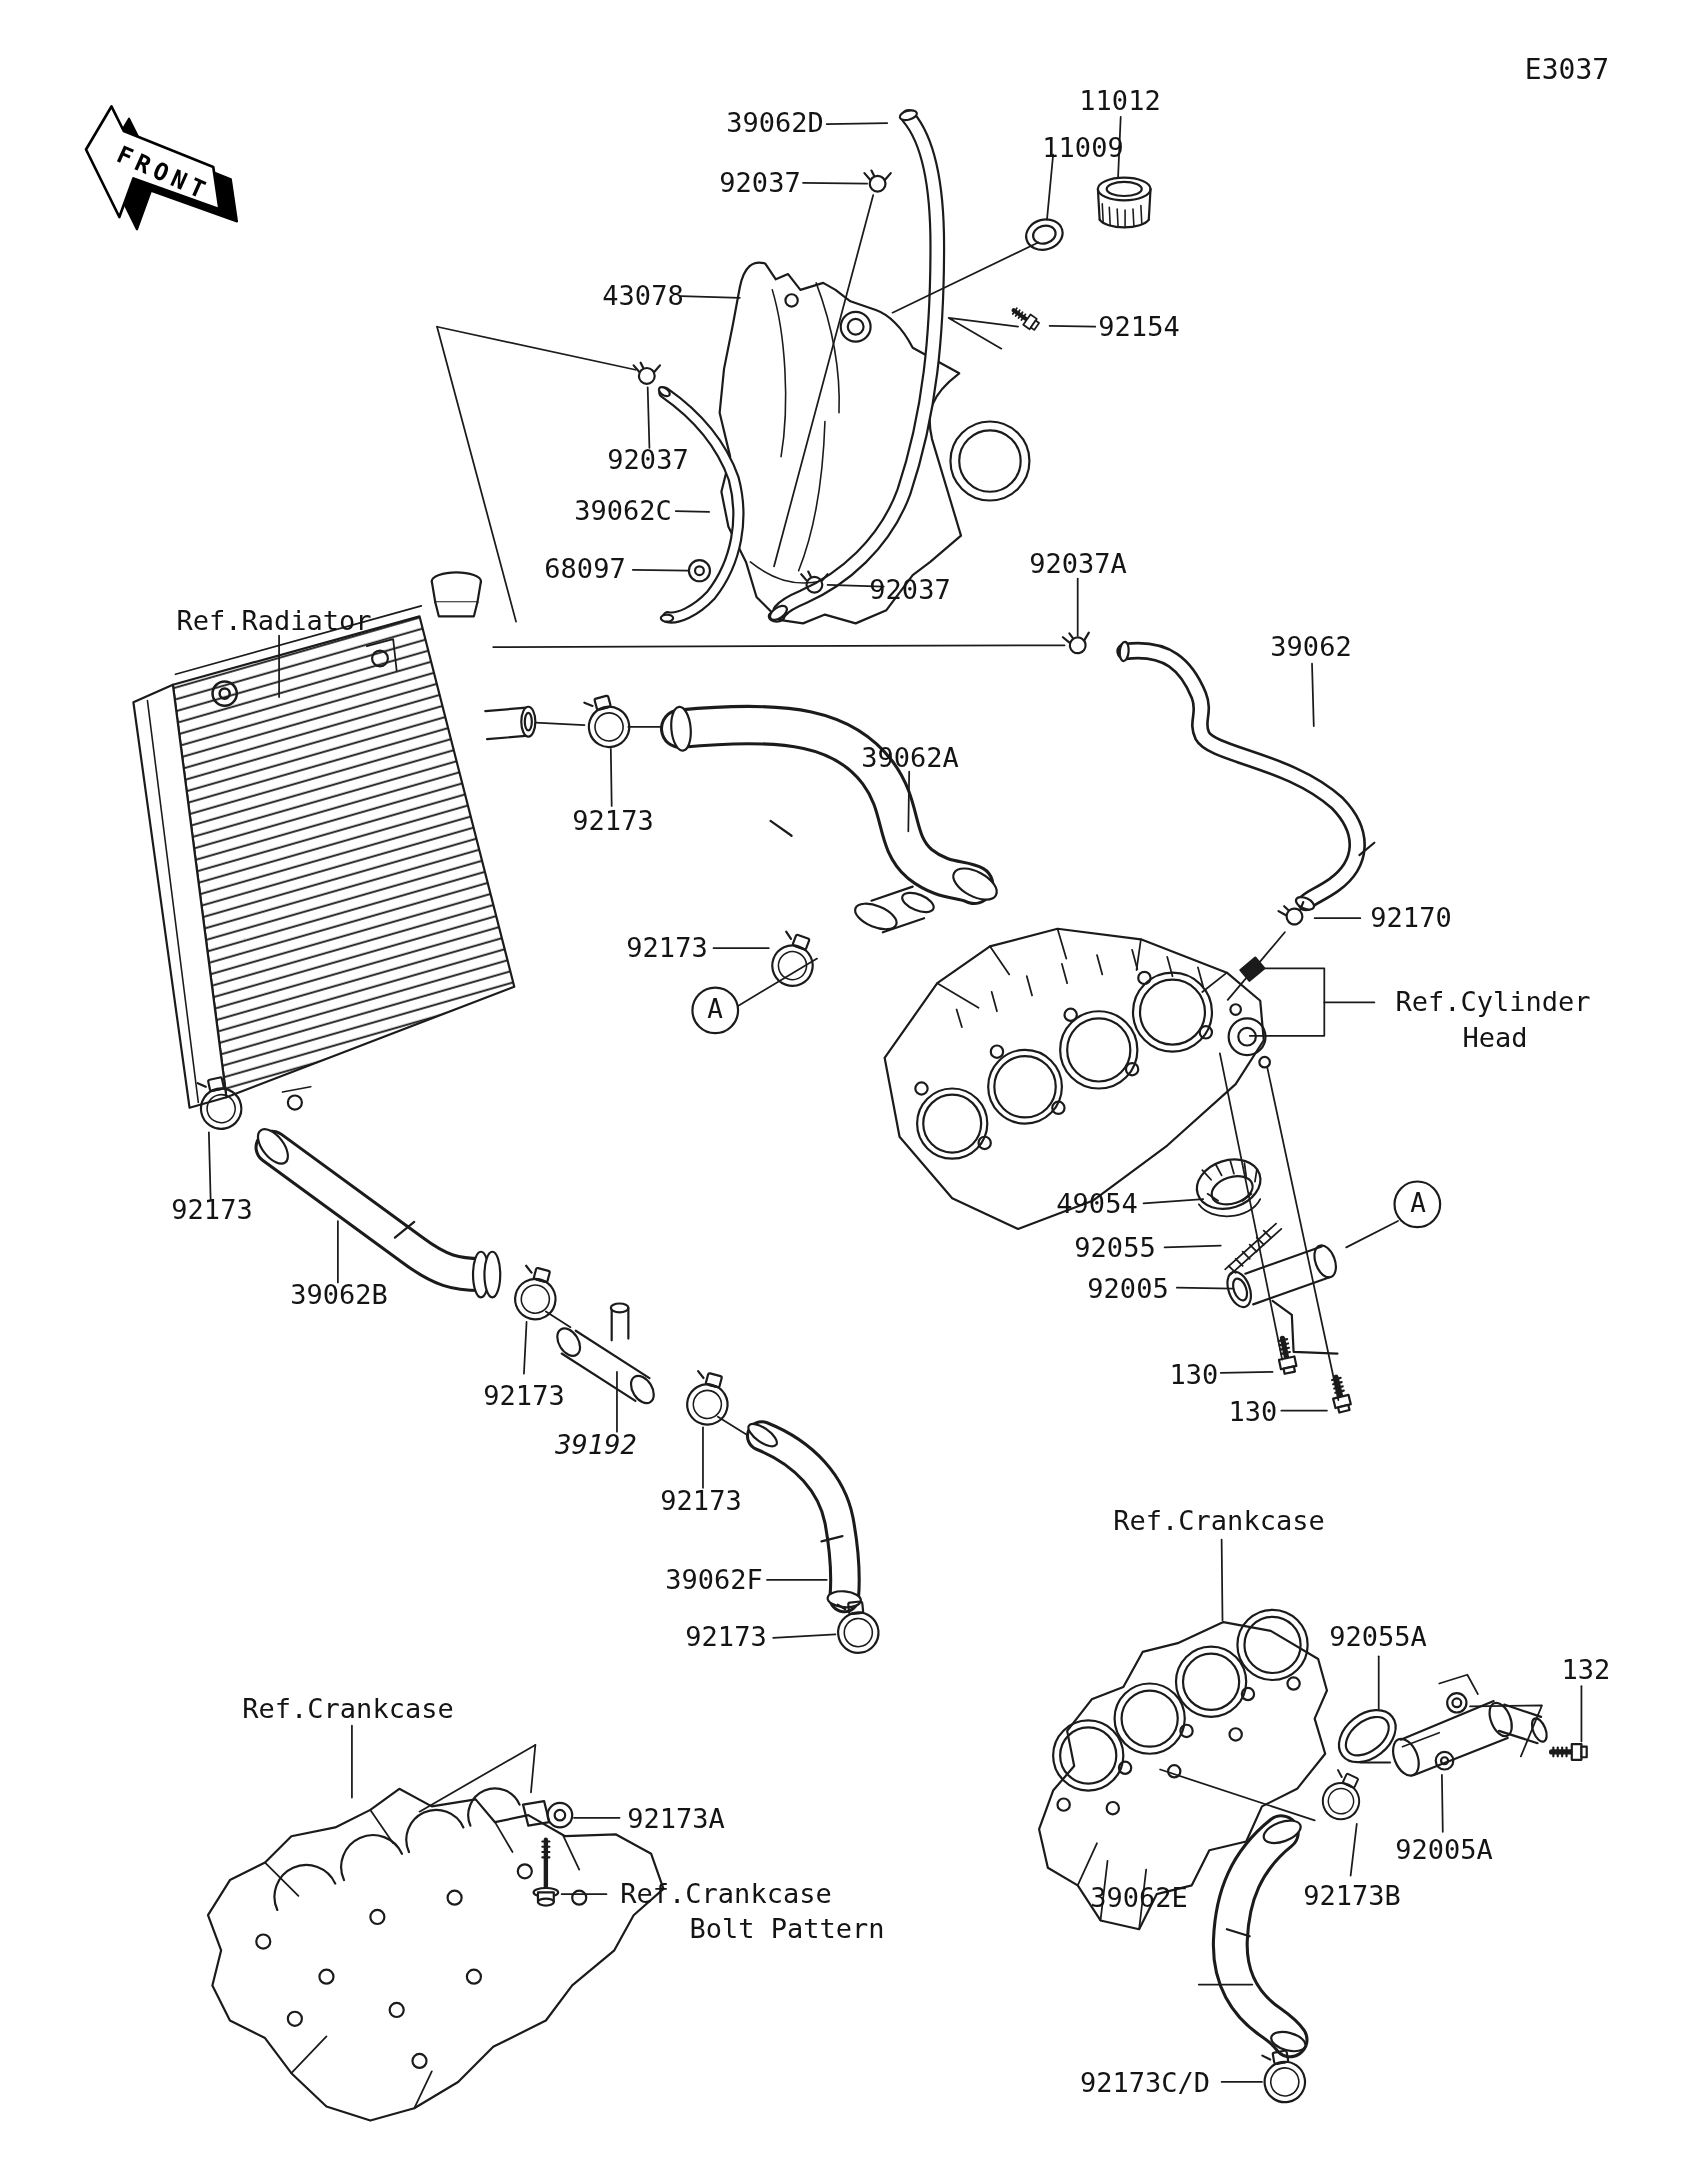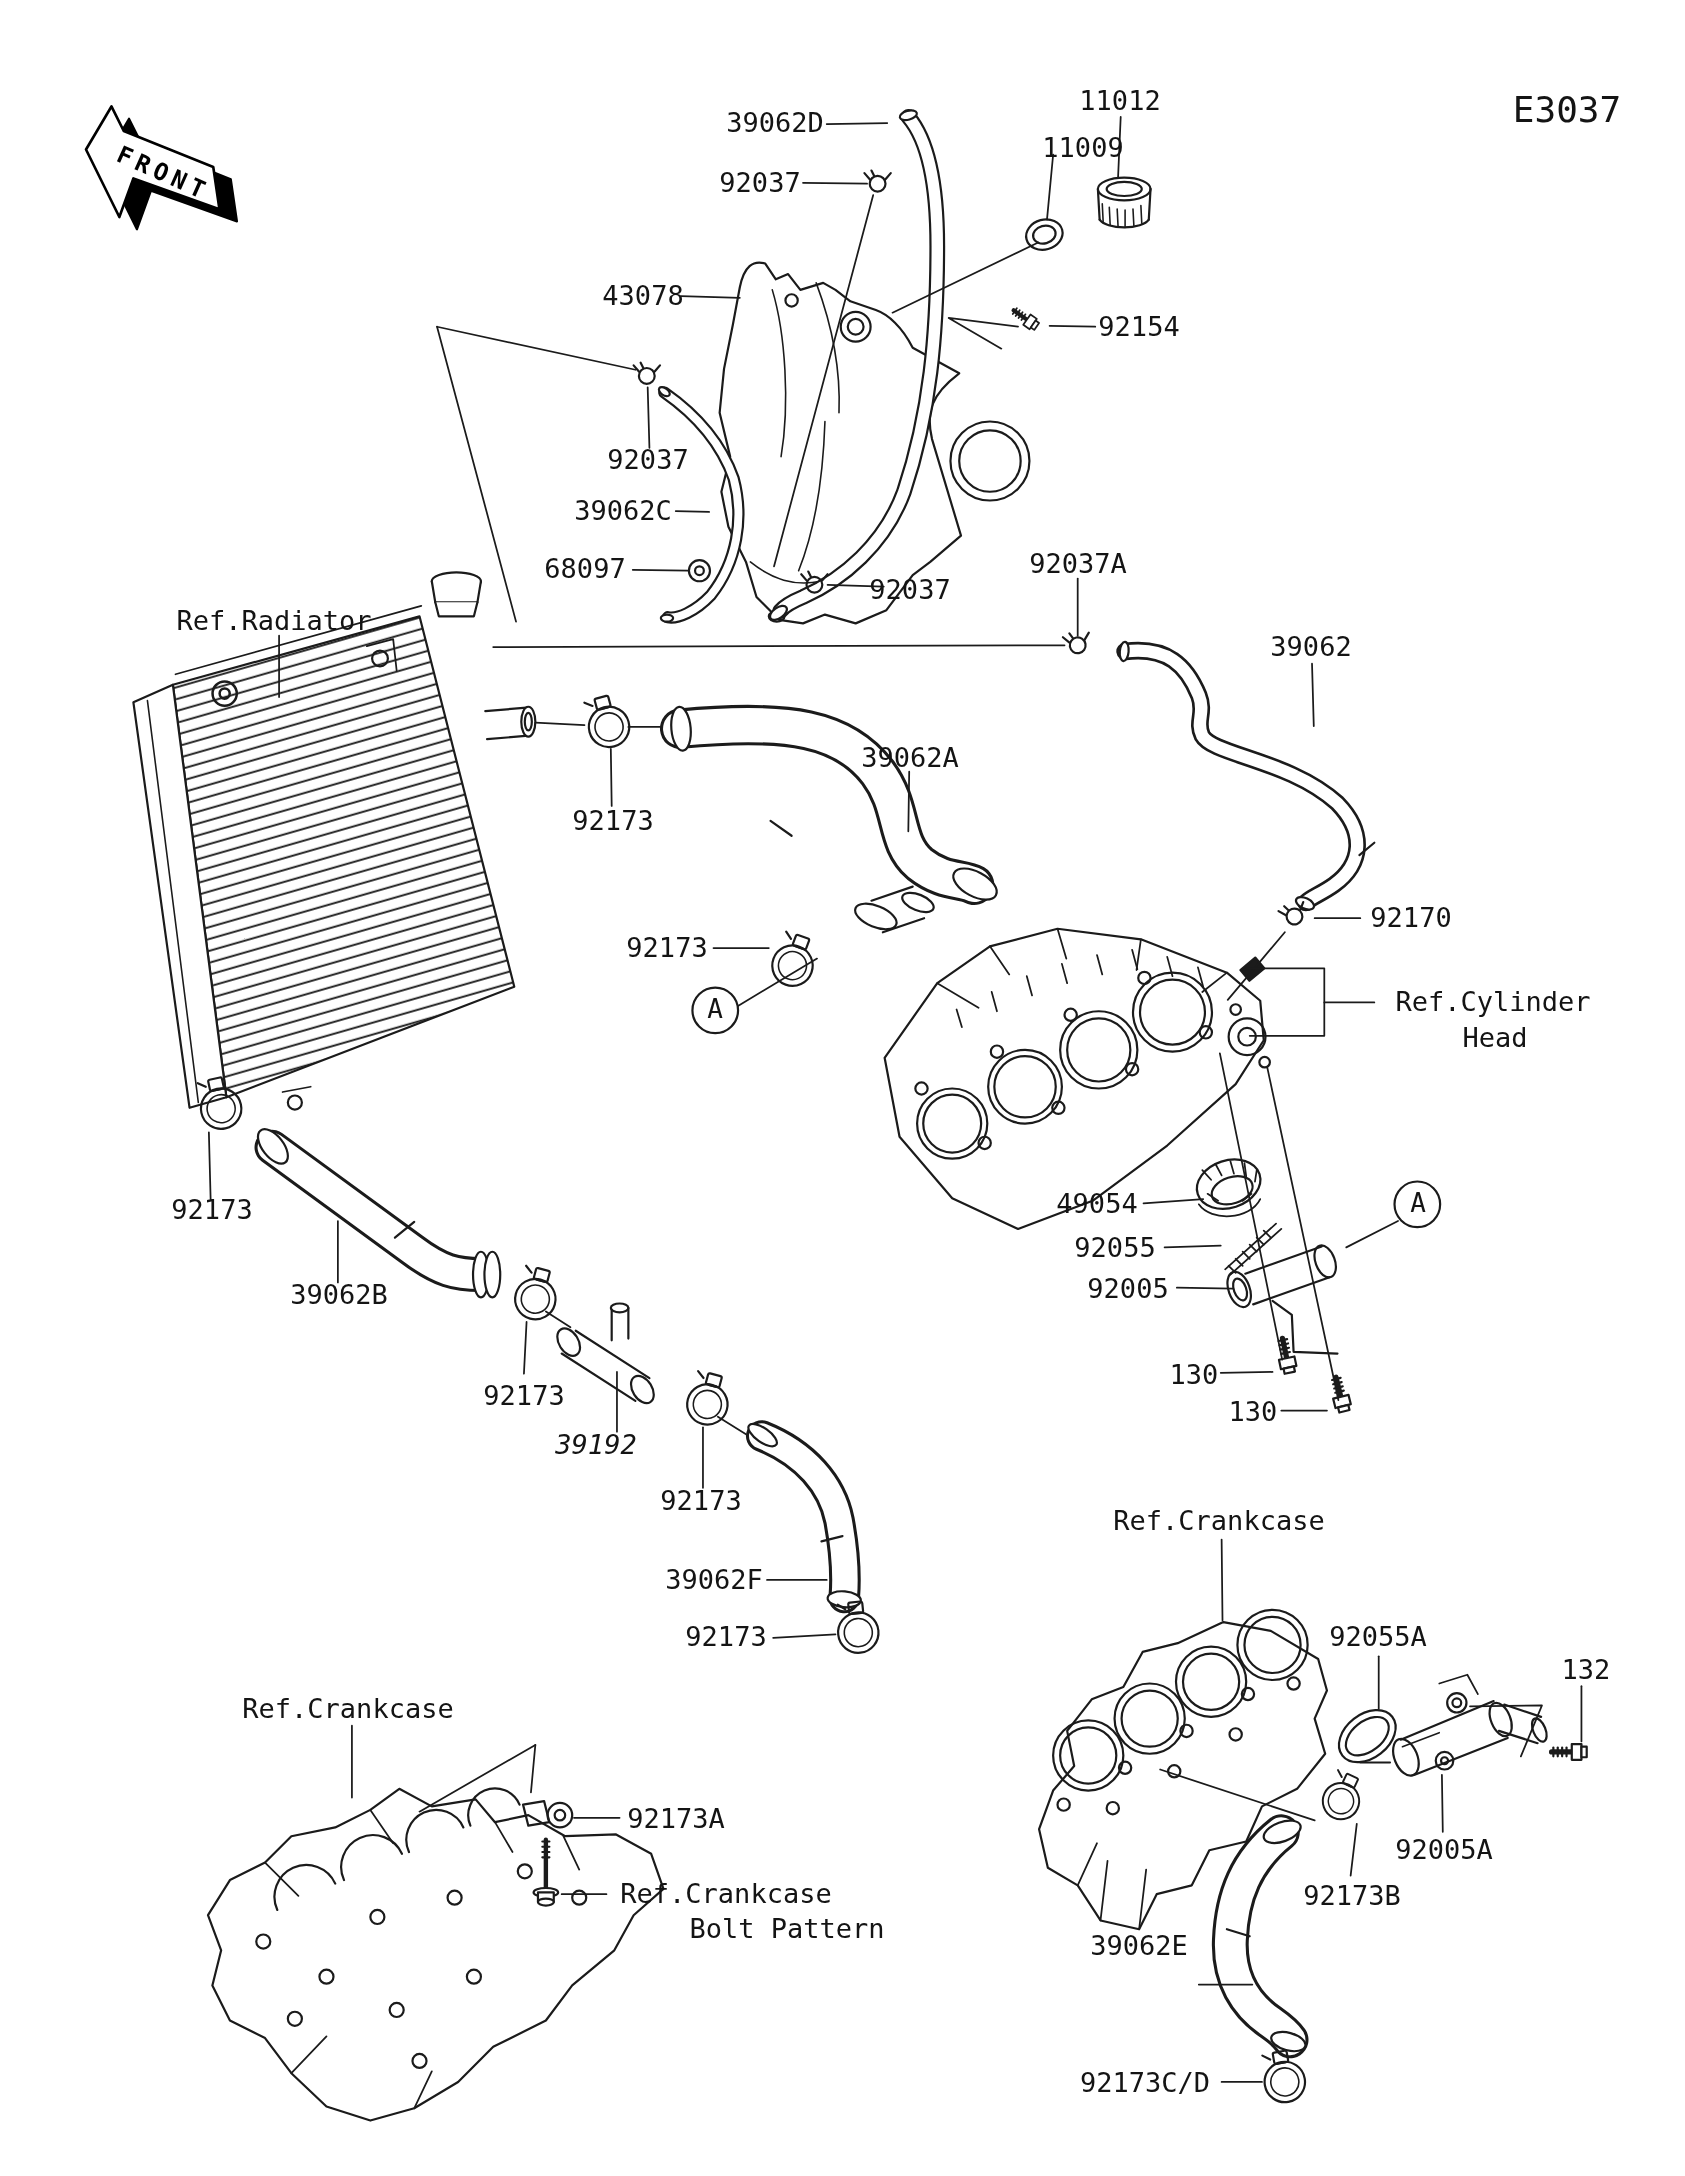--- a/index.html
+++ b/index.html
@@ -1,21 +1,21 @@
 <!DOCTYPE html>
 <html style="font-size:14px"><head>
 <meta charset="utf-8">
 <style>
   html,body{margin:0;padding:0;background:#fff;}
   #page{position:relative;width:1685px;height:2177px;background:#ffffff;overflow:hidden;
         font-family:"DejaVu Sans Mono", monospace;}
   #art{position:absolute;left:0;top:0;width:1685px;height:2177px;}
   .lbl{position:absolute;transform:translate(-50%,-50%);font-size:27px;line-height:1.15;
        color:#141414;white-space:pre;text-align:center;}
-  .lbl[data-kind="code"]{font-size:36px;margin-top:40px;}
+  .lbl[data-kind="code"]{font-size:28px;}
   .lbl[data-kind="marker"]{font-size:26px;}
   .lbl[data-kind="front"]{font-size:24px;font-weight:bold;letter-spacing:5.3px;
        transform:translate(-50%,-50%) rotate(24deg);color:#000;}
 </style>
 </head>
 <body>
 
 <div id="page">
 
 <svg id="art" viewBox="0 0 1920 2480" stroke="#1b1b1b" fill="none" stroke-width="2.5" stroke-linecap="round" stroke-linejoin="round">
@@ -413,21 +413,21 @@
       <span class="lbl" data-kind="part" style="left: 524px; top: 1396px;">92173</span>
       <span class="lbl" data-kind="part" style="left: 596px; top: 1445px; font-style: italic;">39192</span>
       <span class="lbl" data-kind="part" style="left: 701px; top: 1501px;">92173</span>
       <span class="lbl" data-kind="part" style="left: 714px; top: 1580px;">39062F</span>
       <span class="lbl" data-kind="part" style="left: 726px; top: 1637px;">92173</span>
       <span class="lbl" data-kind="ref" style="left: 1219px; top: 1521px;">Ref.Crankcase</span>
       <span class="lbl" data-kind="part" style="left: 1378px; top: 1637px;">92055A</span>
       <span class="lbl" data-kind="part" style="left: 1586px; top: 1670px;">132</span>
       <span class="lbl" data-kind="part" style="left: 1444px; top: 1850px;">92005A</span>
       <span class="lbl" data-kind="part" style="left: 1352px; top: 1896px;">92173B</span>
-      <span class="lbl" data-kind="part" style="left: 1139px; top: 1946px;">39062E</span>
+      <span class="lbl" data-kind="part" style="left: 1139px; top: 1898px;">39062E</span>
       <span class="lbl" data-kind="part" style="left: 1145px; top: 2083px;">92173C/D</span>
       <span class="lbl" data-kind="ref" style="left: 348px; top: 1709px;">Ref.Crankcase</span>
       <span class="lbl" data-kind="part" style="left: 676px; top: 1819px;">92173A</span>
       <span class="lbl" data-kind="ref" style="left: 726px; top: 1894px;">Ref.Crankcase</span>
       <span class="lbl" data-kind="ref" style="left: 787px; top: 1929px;">Bolt Pattern</span>
       <span class="lbl" data-kind="marker" style="left: 715px; top: 1010px;">A</span>
       <span class="lbl" data-kind="marker" style="left: 1418px; top: 1204px;">A</span>
     </div>
 </div>
 

